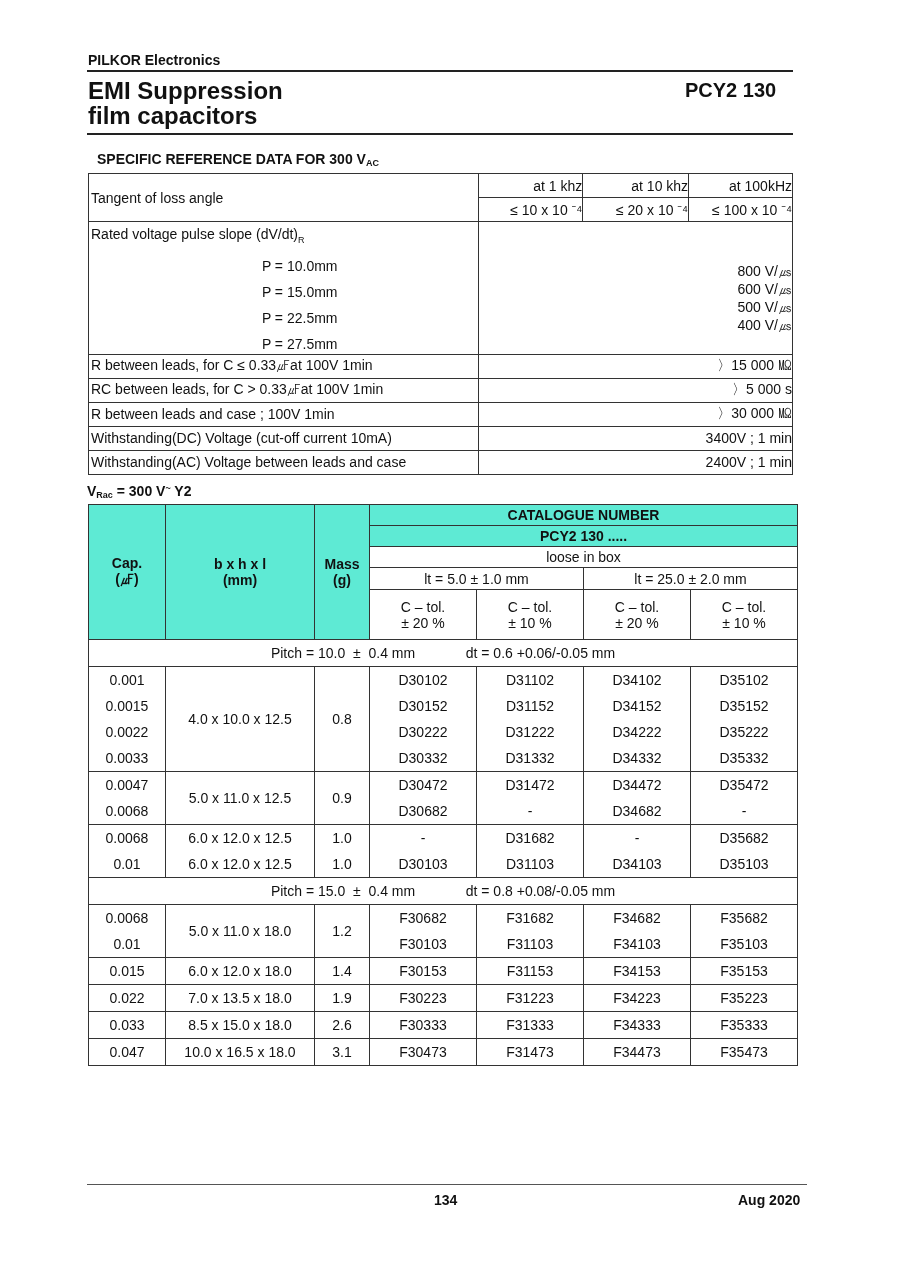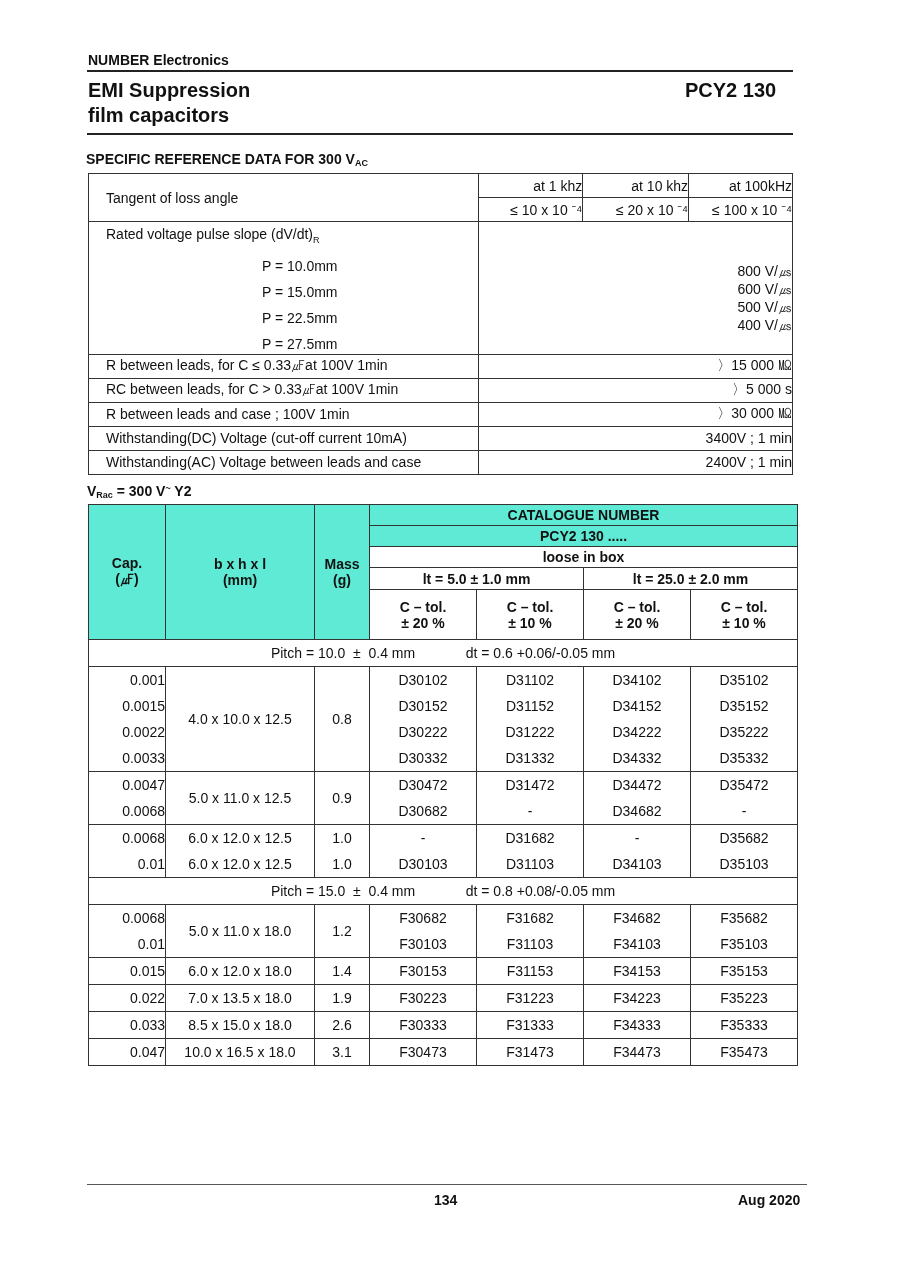--- a/index.html
+++ b/index.html
@@ -1,53 +1,53 @@
 <!DOCTYPE html>
 <html><head>
 <meta charset="utf-8">
 <style>
   html, body { margin: 0; padding: 0; background: #ffffff; }
   body { width: 900px; height: 1274px; position: relative; font-family: "Liberation Sans", sans-serif; color: #111; }
   .abs { position: absolute; }
   .company { left: 88px; top: 52px; font-size: 14px; font-weight: bold; }
   .rule-top { left: 87px; top: 70px; width: 706px; height: 2px; background: #222; }
-  .title { left: 88px; top: 78px; font-size: 20px; font-weight: bold; line-height: 25px; }
+  .title { left: 88px; top: 78px; font-size: 24px; font-weight: bold; line-height: 25px; }
   .model { left: 685px; top: 78px; font-size: 20px; font-weight: bold; line-height: 25px; }
   .rule-mid { left: 87px; top: 133px; width: 706px; height: 2px; background: #222; }
-  .sec1 { left: 86px; top: 151px; font-size: 14px; font-weight: bold; }
+  .sec1 { left: 97px; top: 151px; font-size: 14px; font-weight: bold; }
   .sec1 sub, .sec2 sub { font-size: 9px; vertical-align: -2px; }
   .sec2 { left: 87px; top: 483px; font-size: 14px; font-weight: bold; }
   .sec2 sup { font-size: 9px; vertical-align: 5px; }
 
   table { border-collapse: collapse; font-size: 14px; }
   td { border: 1px solid #333; padding: 0; }
   #t1 { position: absolute; left: 88px; top: 173px; width: 705px; }
   #t1 td { height: 23px; }
-  #t1 .lbl { padding-left: 17px; text-align: left; }
+  #t1 .lbl { padding-left: 2px; text-align: left; }
   #t1 .val { text-align: right; }
   #t1 .r { text-align: right; padding-right: 140px; margin-top: 8px; }
   .slope-wrap { line-height: 18px; padding: 3px 0 1px 0; }
 
   #t2 { position: absolute; left: 88px; top: 504px; width: 709px; table-layout: fixed; }
   #t2 td { text-align: center; }
   #t2 .gray { background: #5eead4; font-weight: bold; }
-  #t2 .hb { font-weight: bold; margin-left: 44px; }
-  #t2 .cap { text-align: right; }
+  #t2 .hb { font-weight: normal; margin-left: 44px; }
+  #t2 .cap { text-align: center; }
   #t2 .pitch { height: 26px; margin-top: 12px; }
   #t2 .multi div { height: 26px; line-height: 26px; }
   #t2 .single { height: 26px; }
 
   .rule-bot { left: 87px; top: 1184px; width: 720px; height: 1px; background: #555; }
   .pageno { left: 434px; top: 1192px; font-size: 14px; font-weight: bold; }
   .date { left: 738px; top: 1192px; font-size: 14px; font-weight: bold; text-align: right; }
 </style>
 </head>
 <body>
 
-<div class="abs company">NUMBER Electronics</div>
+<div class="abs company">PILKOR Electronics</div>
 <div class="abs rule-top"></div>
 <div class="abs title">
   <div>EMI Suppression</div>
   <div>film capacitors</div>
 </div>
 <div class="abs model">PCY2 130</div>
 <div class="abs rule-mid"></div>
 
 <div class="abs sec1"><span>SPECIFIC REFERENCE DATA FOR 300 V</span><sub>AC</sub></div>
 

